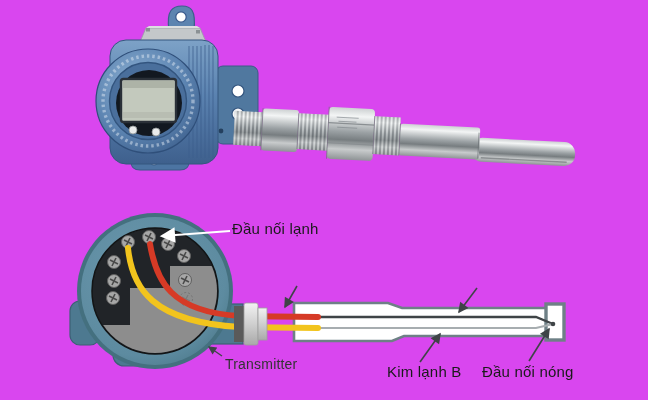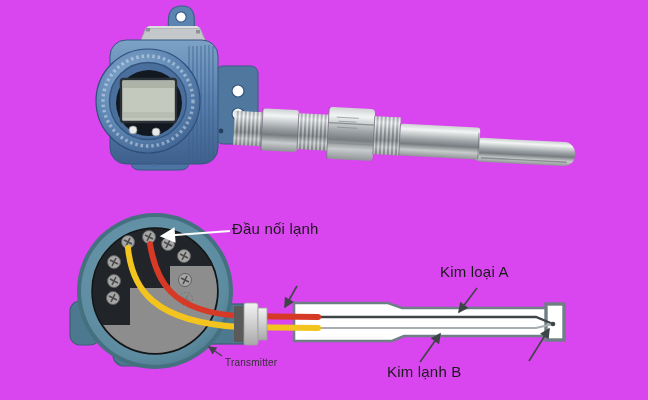--- a/index.html
+++ b/index.html
@@ -8,21 +8,21 @@
     font-family:"Liberation Sans", sans-serif;
     padding-left:24px;
   }
   .stage svg{position:absolute;left:0;display:block;}
   #photo-svg{top:0;}
   #diagram-svg{top:200px;}
   .label{
     position:absolute;color:#1a1a1a;font-size:15px;line-height:1.1;
     white-space:nowrap;letter-spacing:.2px;
   }
-  .label.small{font-size:10px;color:#333;}
+  .label.small{font-size:14px;color:#333;}
 </style>
 </head>
 <body>
 
 <div class="stage">
 
   <svg id="photo-svg" width="648" height="200" viewBox="0 0 648 200">
     <defs>
       <linearGradient id="blueBody" x1="0" y1="0" x2="0" y2="1">
         <stop offset="0" stop-color="#7da2c7"></stop>
@@ -216,17 +216,17 @@
       <line x1="230" y1="31" x2="162" y2="36" stroke="#ffffff" stroke-width="2.2" marker-end="url(#arrowWhite)"></line>
       <line x1="297" y1="86" x2="285" y2="107" stroke="#3f4447" marker-end="url(#arrowDark)"></line>
       <line x1="477" y1="88" x2="459" y2="112" stroke="#3f4447" marker-end="url(#arrowDark)"></line>
       <line x1="420" y1="162" x2="440" y2="134" stroke="#3f4447" marker-end="url(#arrowDark)"></line>
       <line x1="529" y1="161" x2="549" y2="129" stroke="#3f4447" marker-end="url(#arrowDark)"></line>
       <line x1="222" y1="156" x2="209" y2="147" stroke="#3f4447" stroke-width="1.3" marker-end="url(#arrowDark)"></line>
     </g>
   </svg>
 
   <span class="label" style="left:232px;top:221px;">Đầu nối lạnh</span>
-  <span class="label" style="left:440px;top:264px;">Kim loại A</span>
   <span class="label" style="left:387px;top:364px;">Kim lạnh B</span>
+  <span class="label" style="left:482px;top:364px;">Đầu nối nóng</span>
   <span class="label small" style="left:225px;top:357px;">Transmitter</span>
 
 </div>
 
 </body></html>

